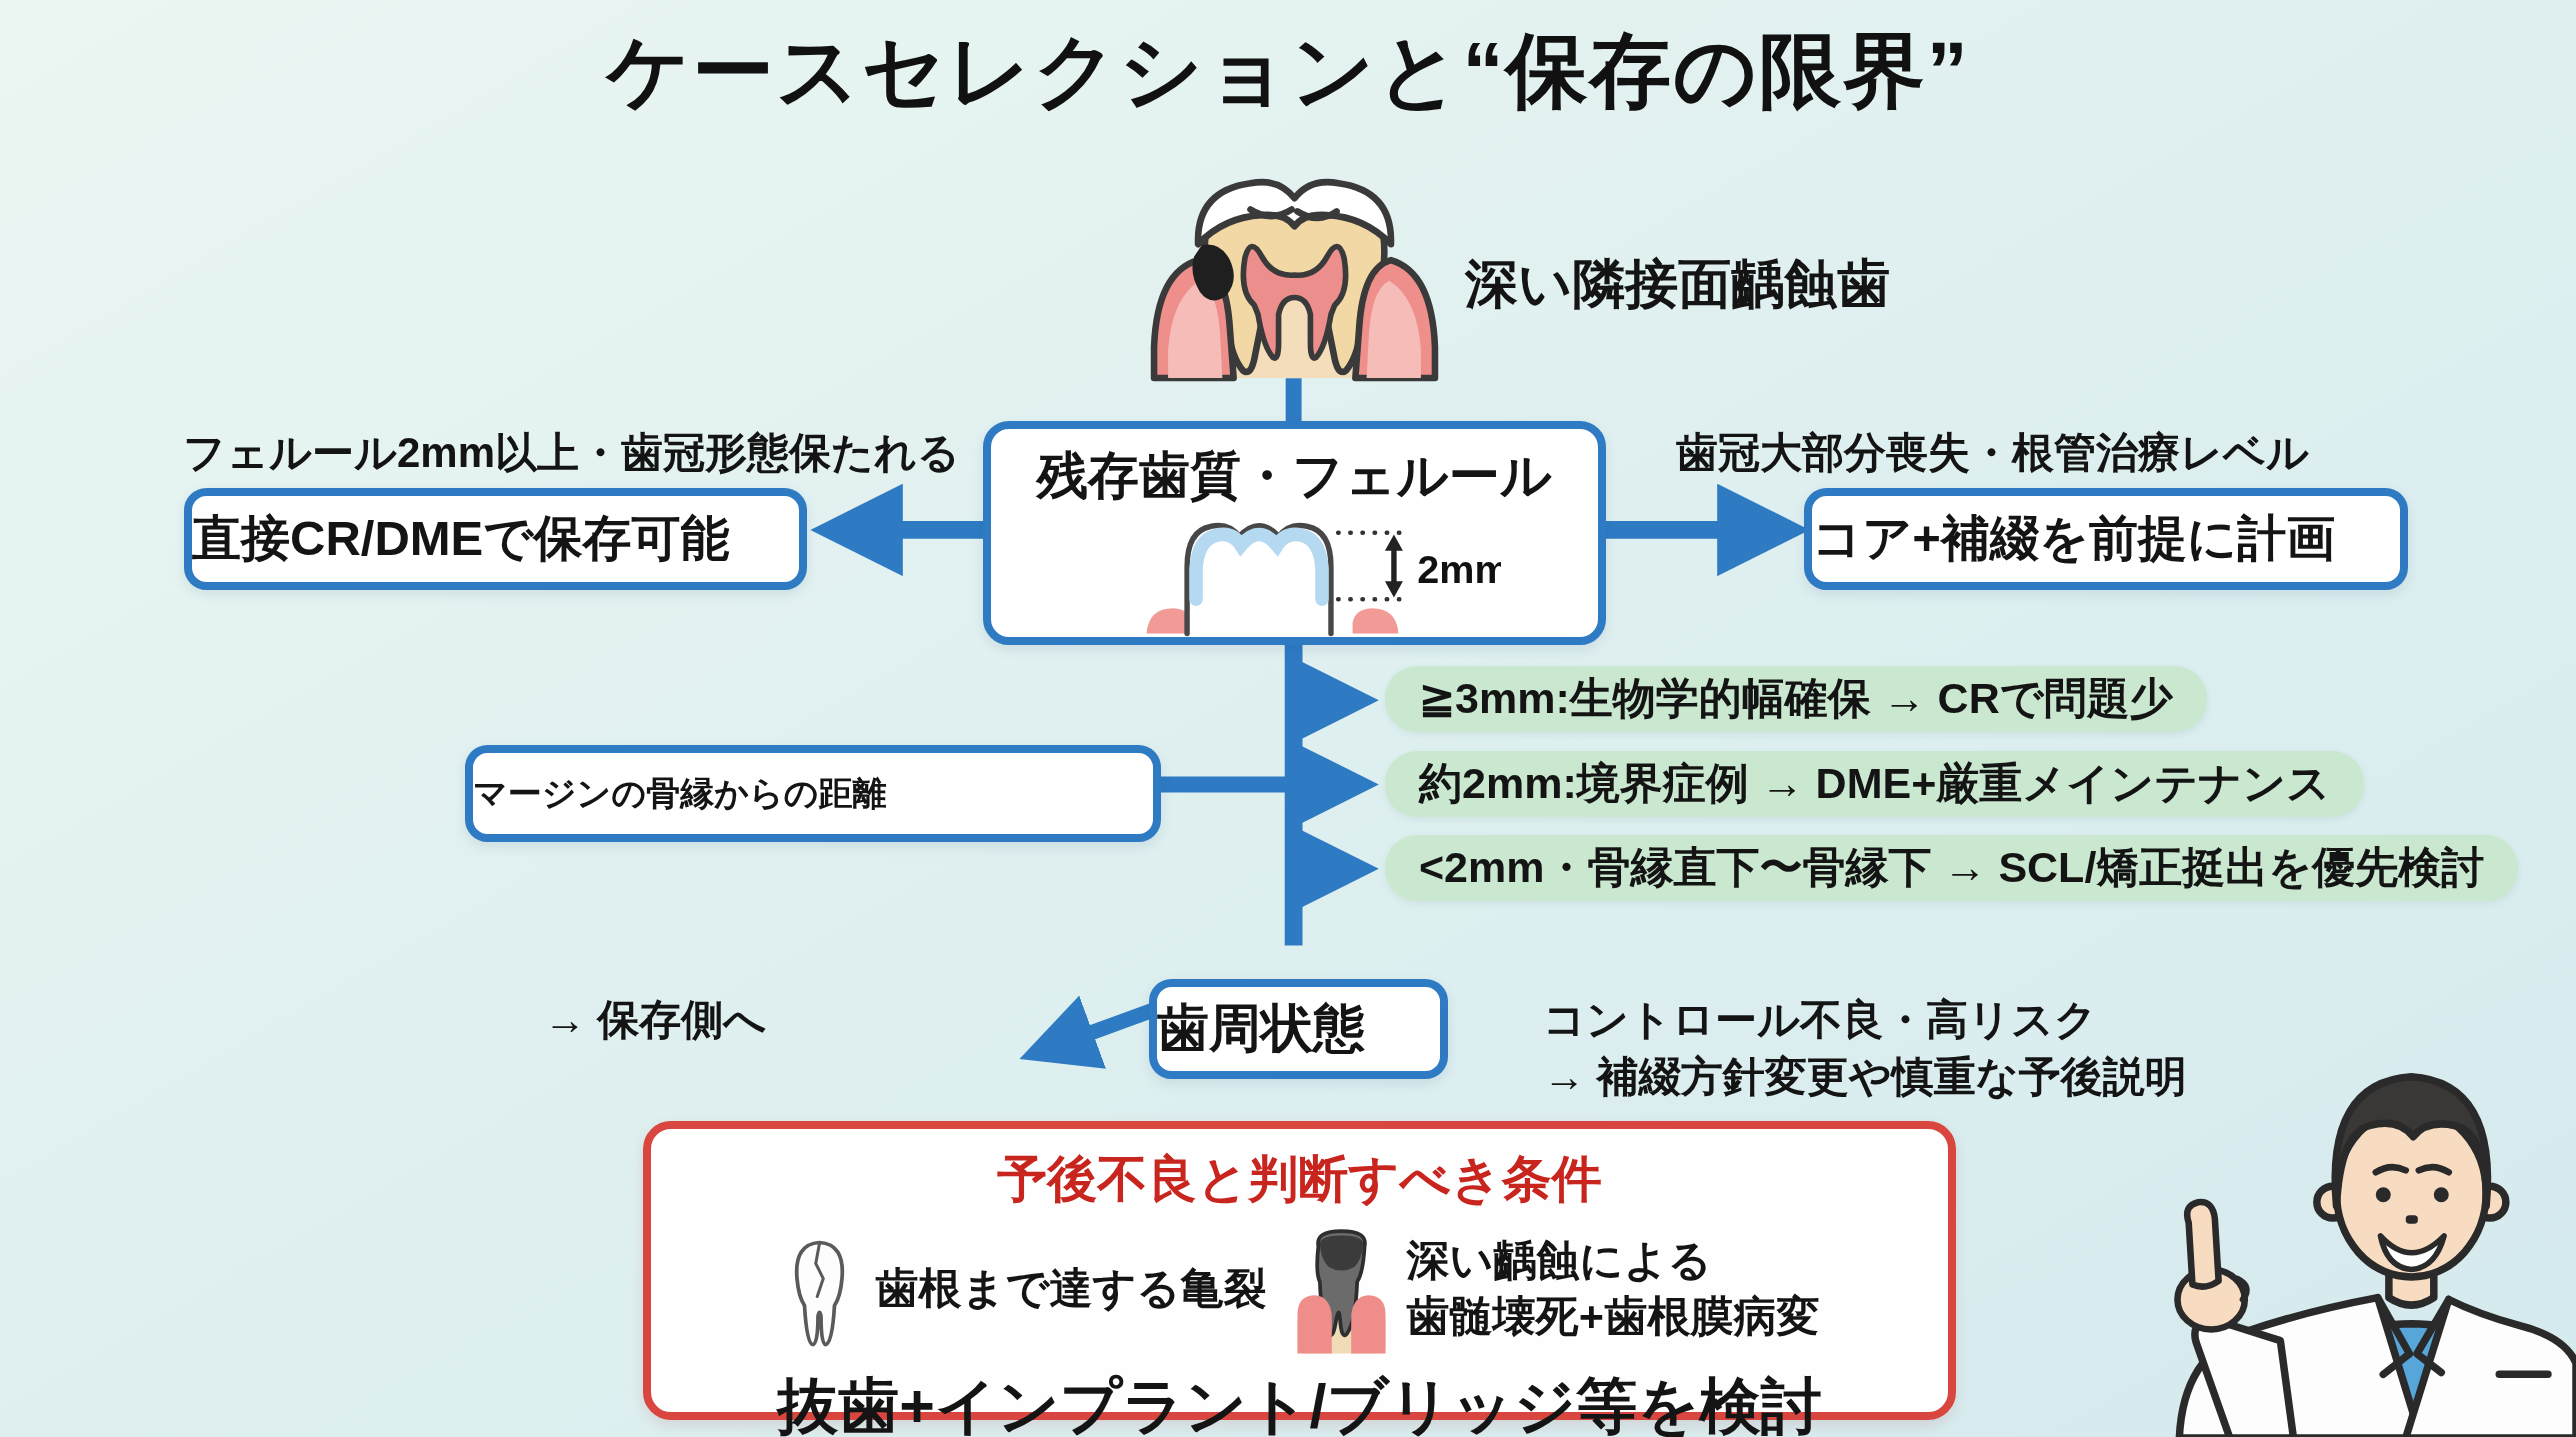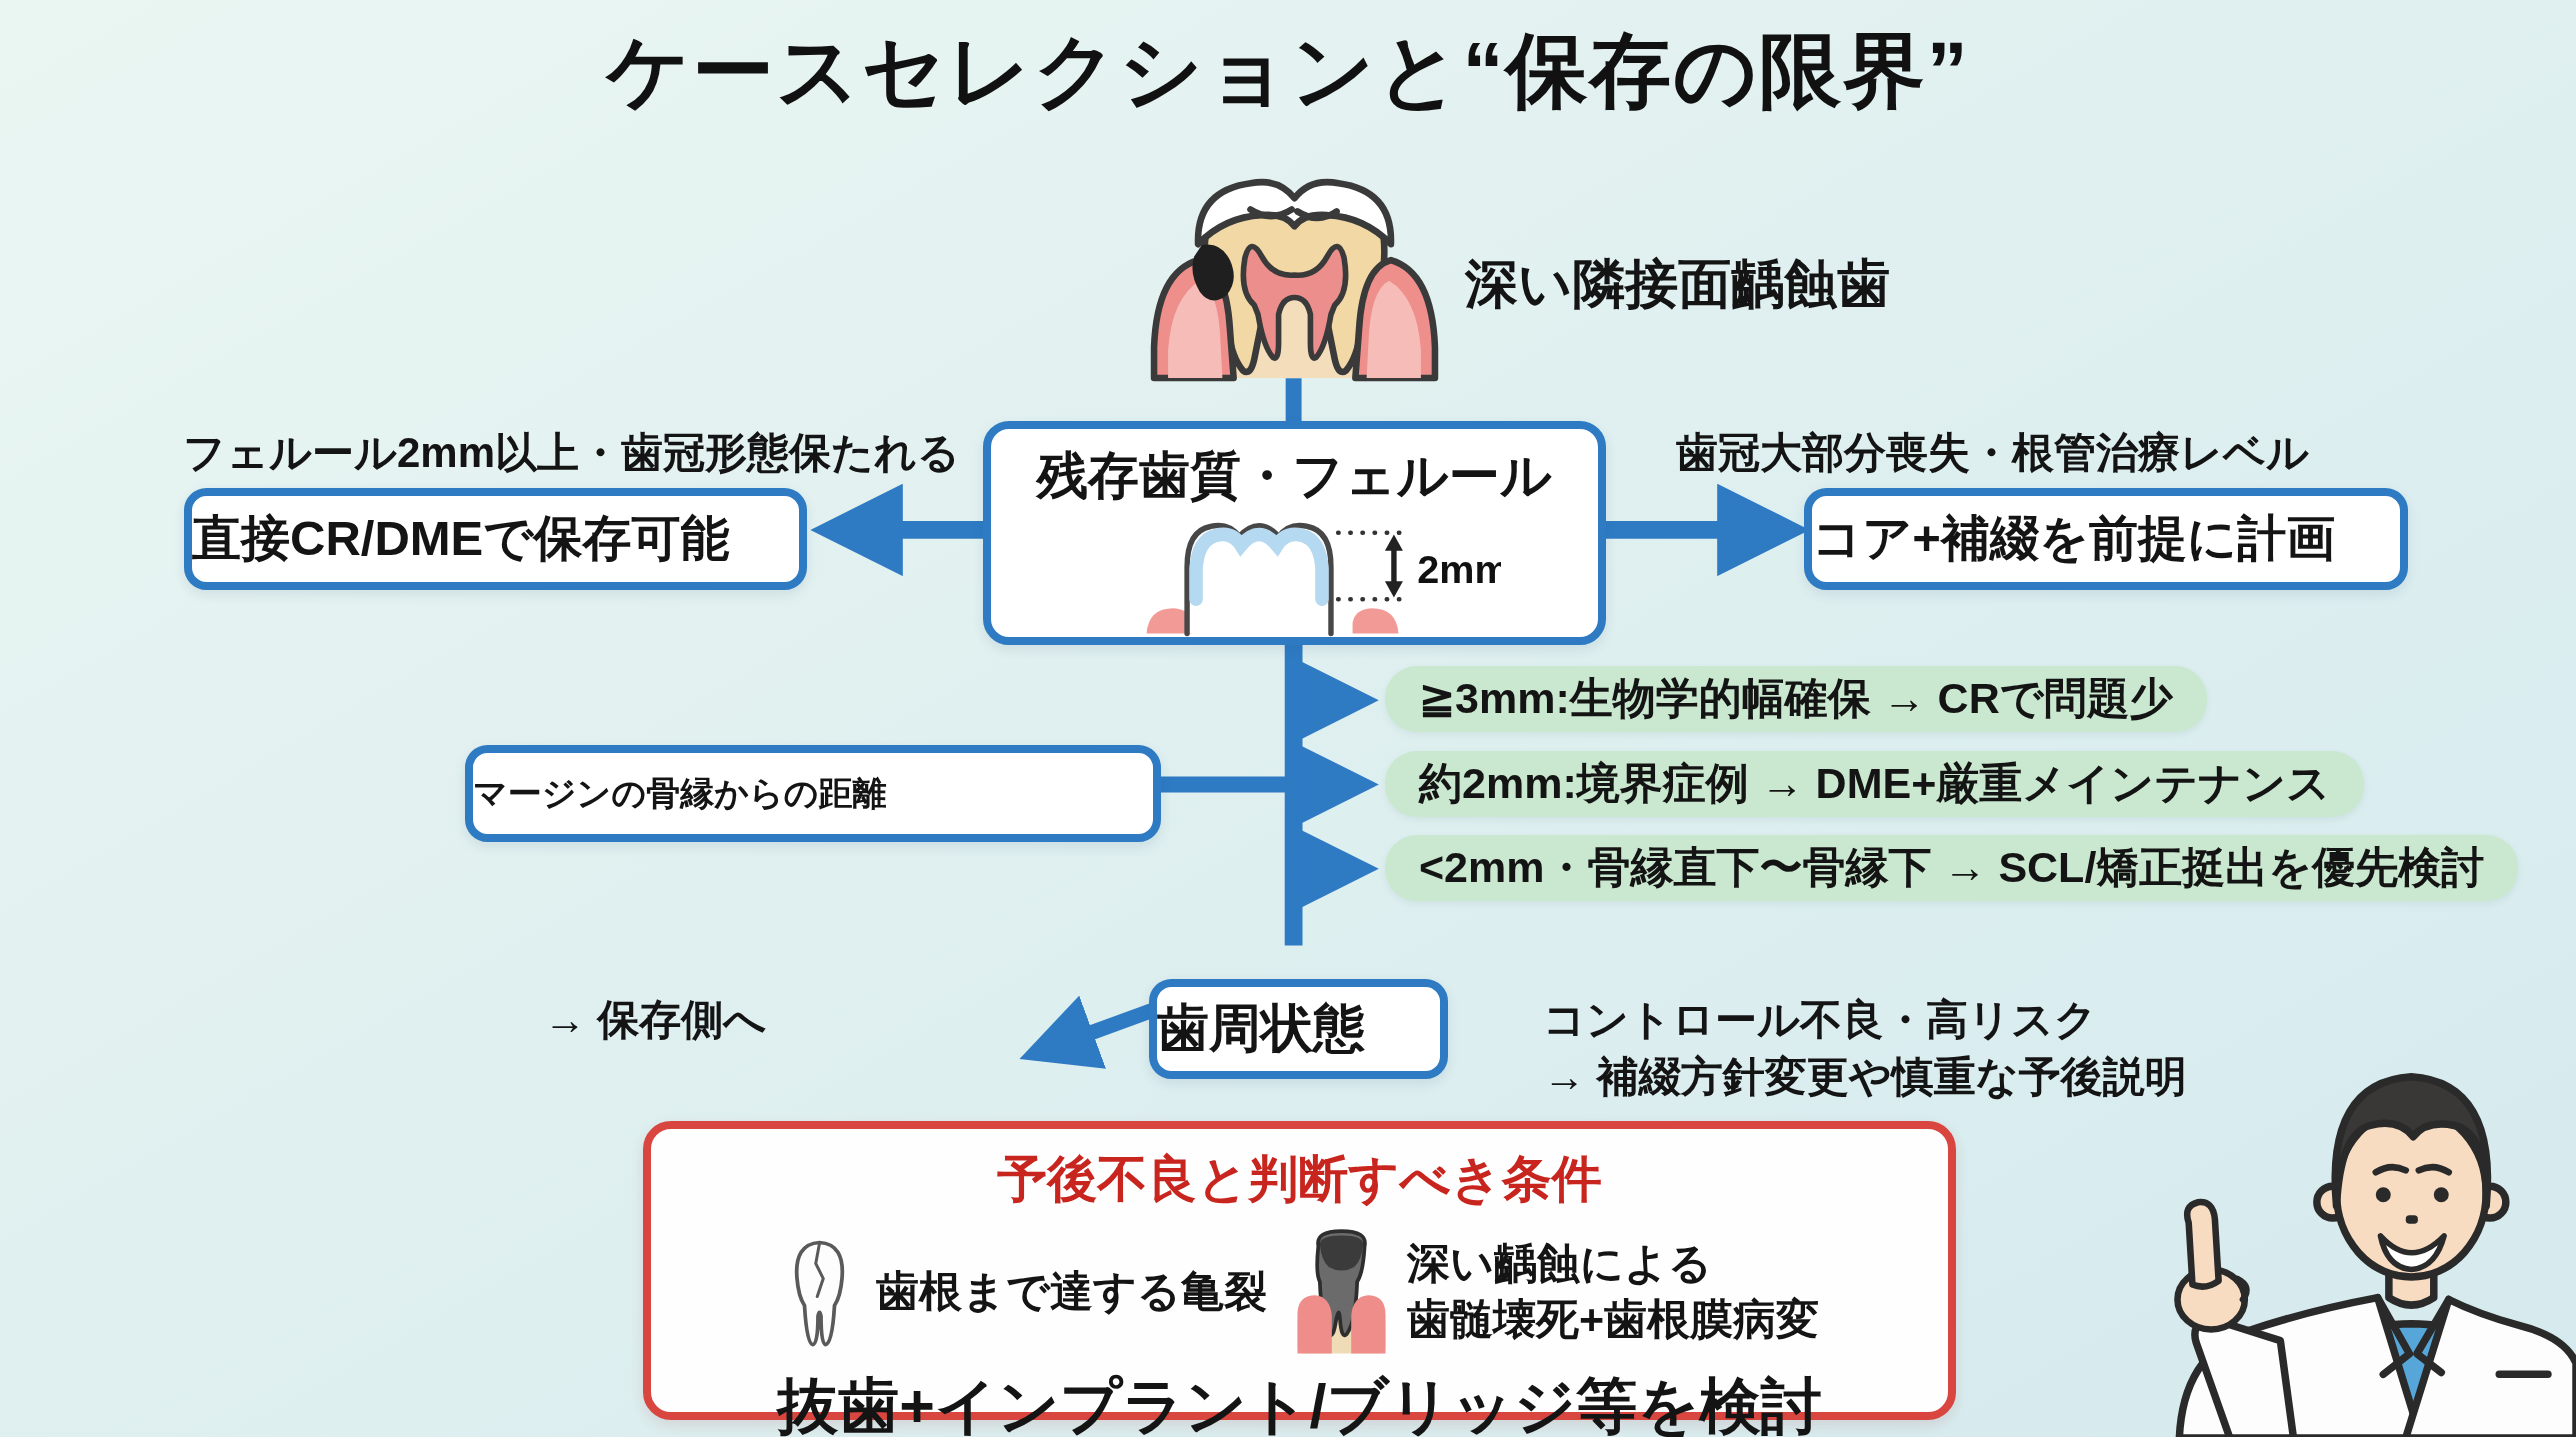--- a/index.html
+++ b/index.html
@@ -27,21 +27,21 @@
     box-shadow:0 2.8px 7.5px rgba(40,90,60,.08);z-index:3;text-align:center;
   }
   .center-box{flex-direction:column;justify-content:flex-start;}
   .center-box .cb-title{font-size:51px;font-weight:900;margin-top:13px;}
   .redbox{
     background:#fefefe;border:8.4px solid #d9453f;border-radius:28px;
     box-shadow:0 5.6px 13px rgba(150,40,40,.12);z-index:3;
     display:flex;flex-direction:column;align-items:center;
   }
   .redbox .rb-title{color:#c9251f;font-size:50px;font-weight:900;margin-top:17px;}
-  .rb-row{display:flex;align-items:center;justify-content:center;gap:26px;margin-top:13px;}
+  .rb-row{display:flex;align-items:center;justify-content:center;gap:26px;margin-top:13px;font-family:Liberation Mono, monospace;}
   .rb-item{display:flex;align-items:center;gap:17px;}
   .rb-label{font-size:43px;font-weight:900;line-height:1.3;}
   .rb-footer{font-size:61px;font-weight:900;margin-top:9.4px;}
   svg text{font-family:"Liberation Sans", sans-serif;}
   .outcome{font-size:42px;font-weight:800;line-height:1.35;z-index:3;}
 </style>
 </head>
 <body>
 
 <svg class="abs" style="left:0;top:0;z-index:1;" width="2576" height="1438" viewBox="0 0 2752 1536">

